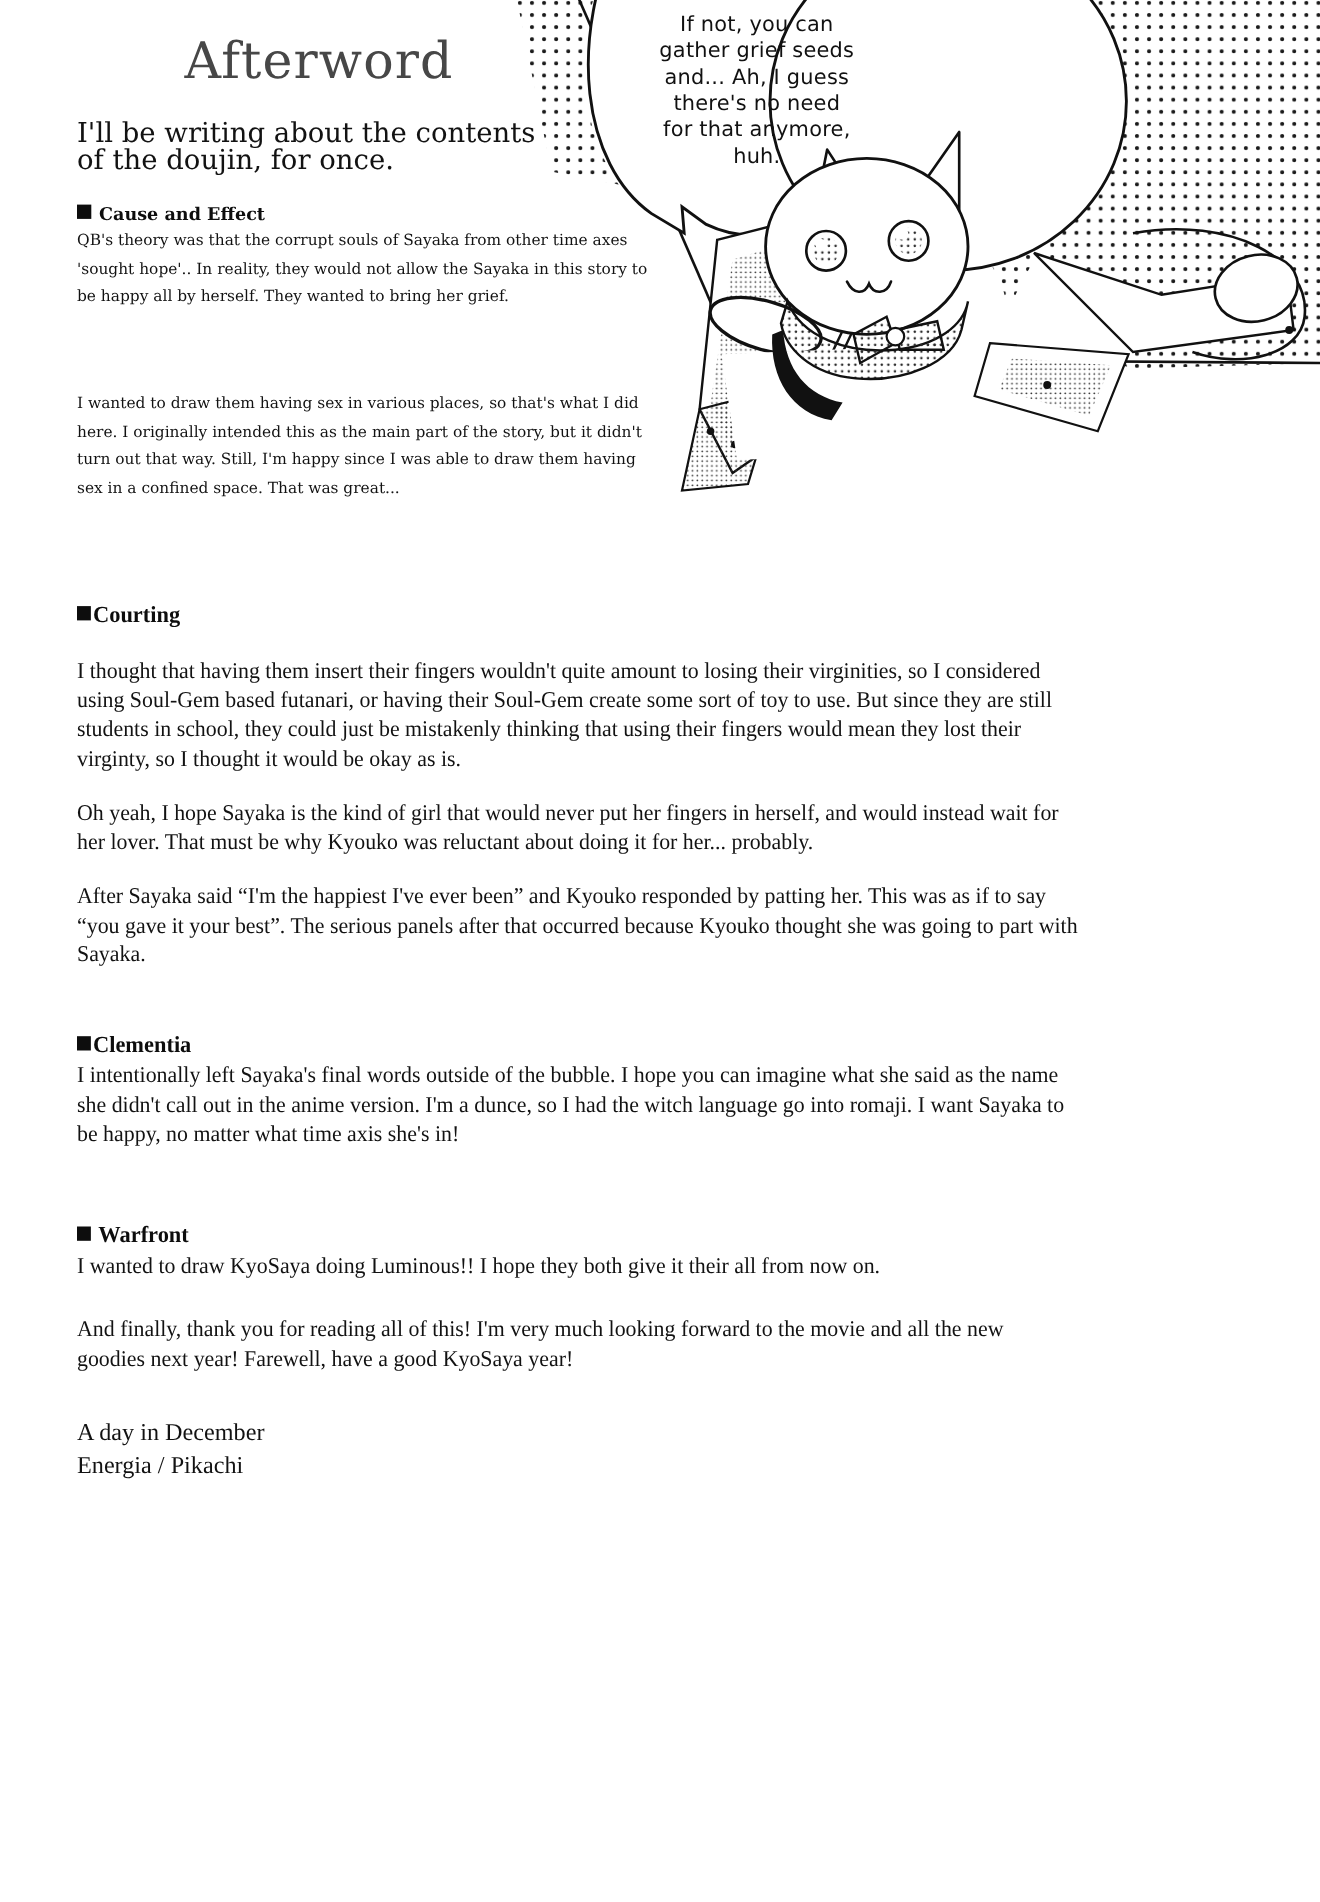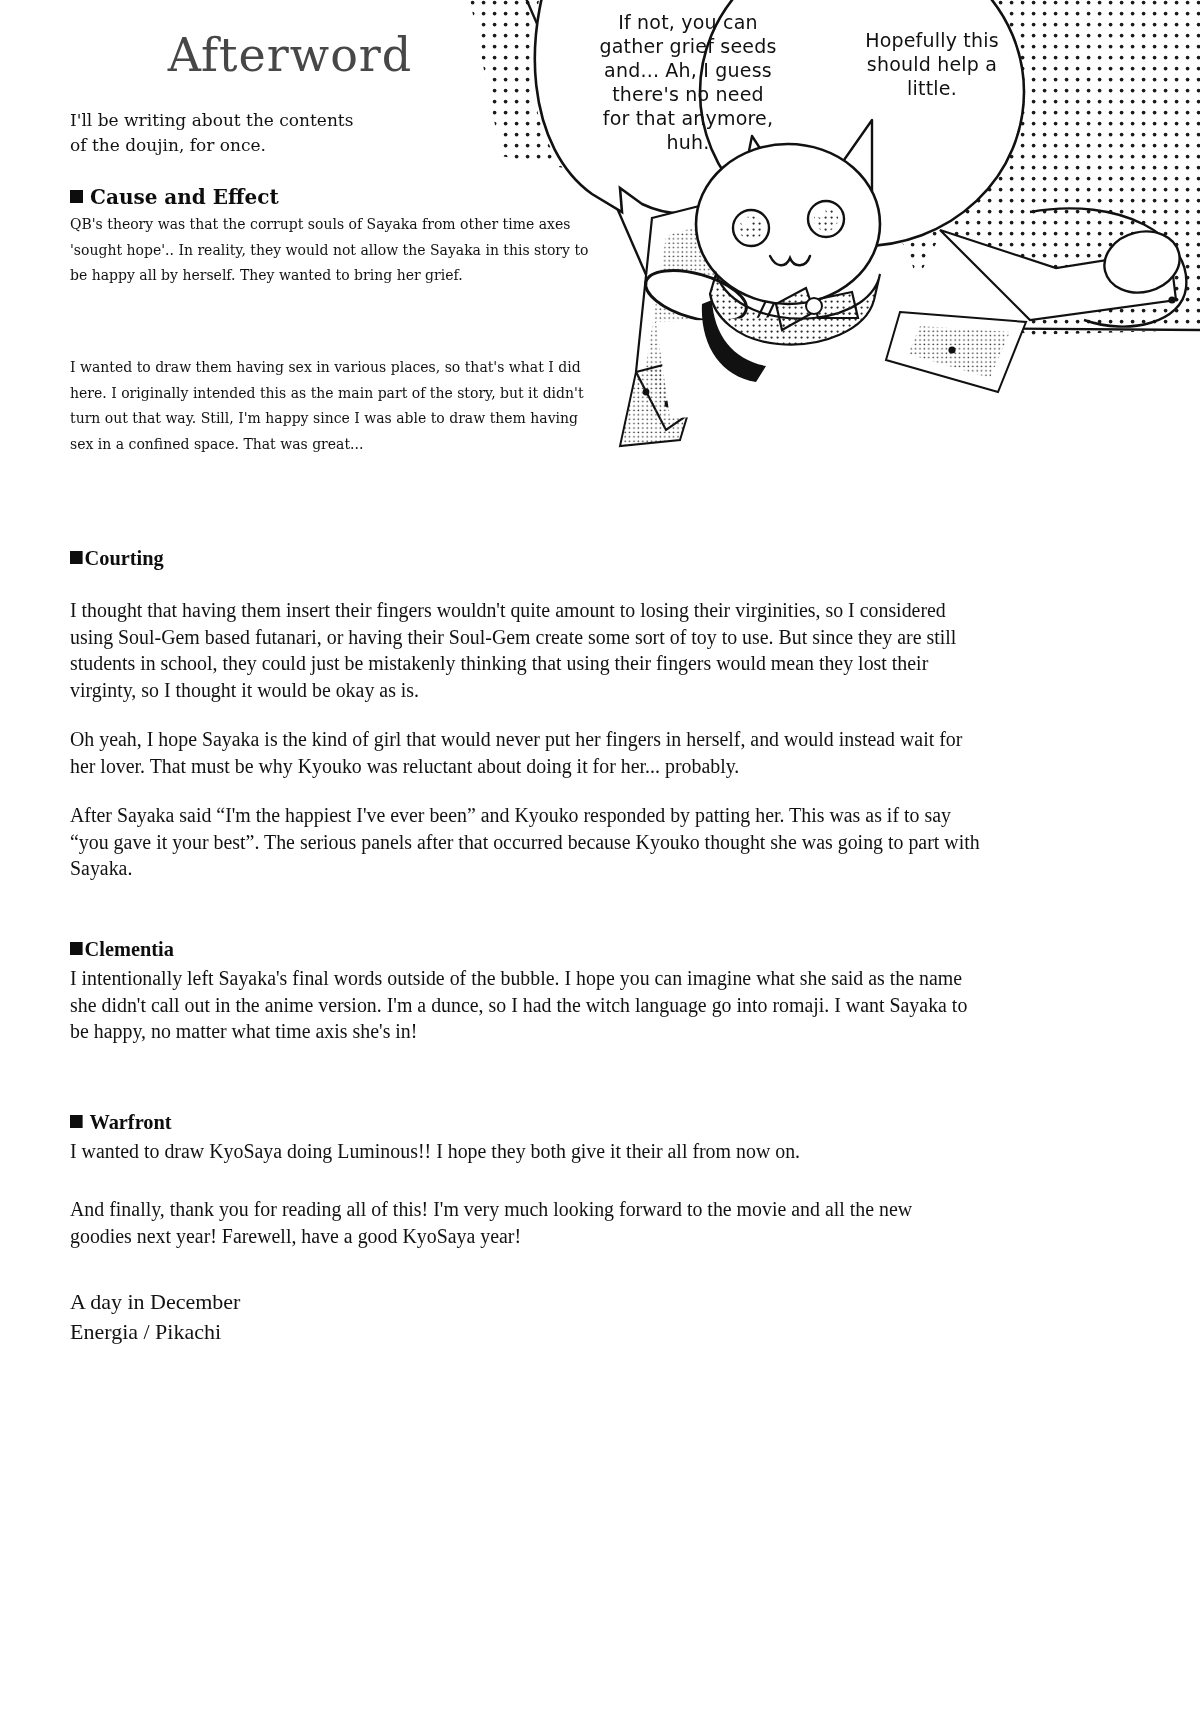--- a/index.html
+++ b/index.html
@@ -56,32 +56,32 @@
     font-weight: 400;
     color: #474747;
     letter-spacing: 1px;
   }
 
   .intro {
     position: absolute;
     left: 66px;
     top: 108px;
     width: 460px;
-    font-size: 17px;
+    font-size: 25px;
     line-height: 25px;
     color: #121212;
   }
 
   .block {
     position: absolute;
     left: 66px;
   }
 
   .head {
-    font-size: 20px;
+    font-size: 16px;
     font-weight: 700;
     color: #0d0d0d;
     margin: 0 0 3px 0;
     white-space: nowrap;
   }
   .head .bullet {
     display: inline-block;
     width: 13px;
     height: 13px;
     background: #0d0d0d;
@@ -306,16 +306,15 @@
         <p>And finally, thank you for reading all of this!  I'm very much looking forward to the movie and all the new goodies next year!  Farewell, have a good KyoSaya year!</p>
       </div>
     </div>
 
     <div class="sign">
       <div>A day in December</div>
       <div>Energia / Pikachi</div>
     </div>
 
     <div id="bubble-1-text" class="bubble-text">If not, you can gather grief seeds and... Ah, I guess there's no need for that anymore, huh.</div>
-    <div id="bubble-2-text" class="bubble-text">Hopefully this should help a little.</div>
 
   </div>
 </div>
 
 </body></html>

